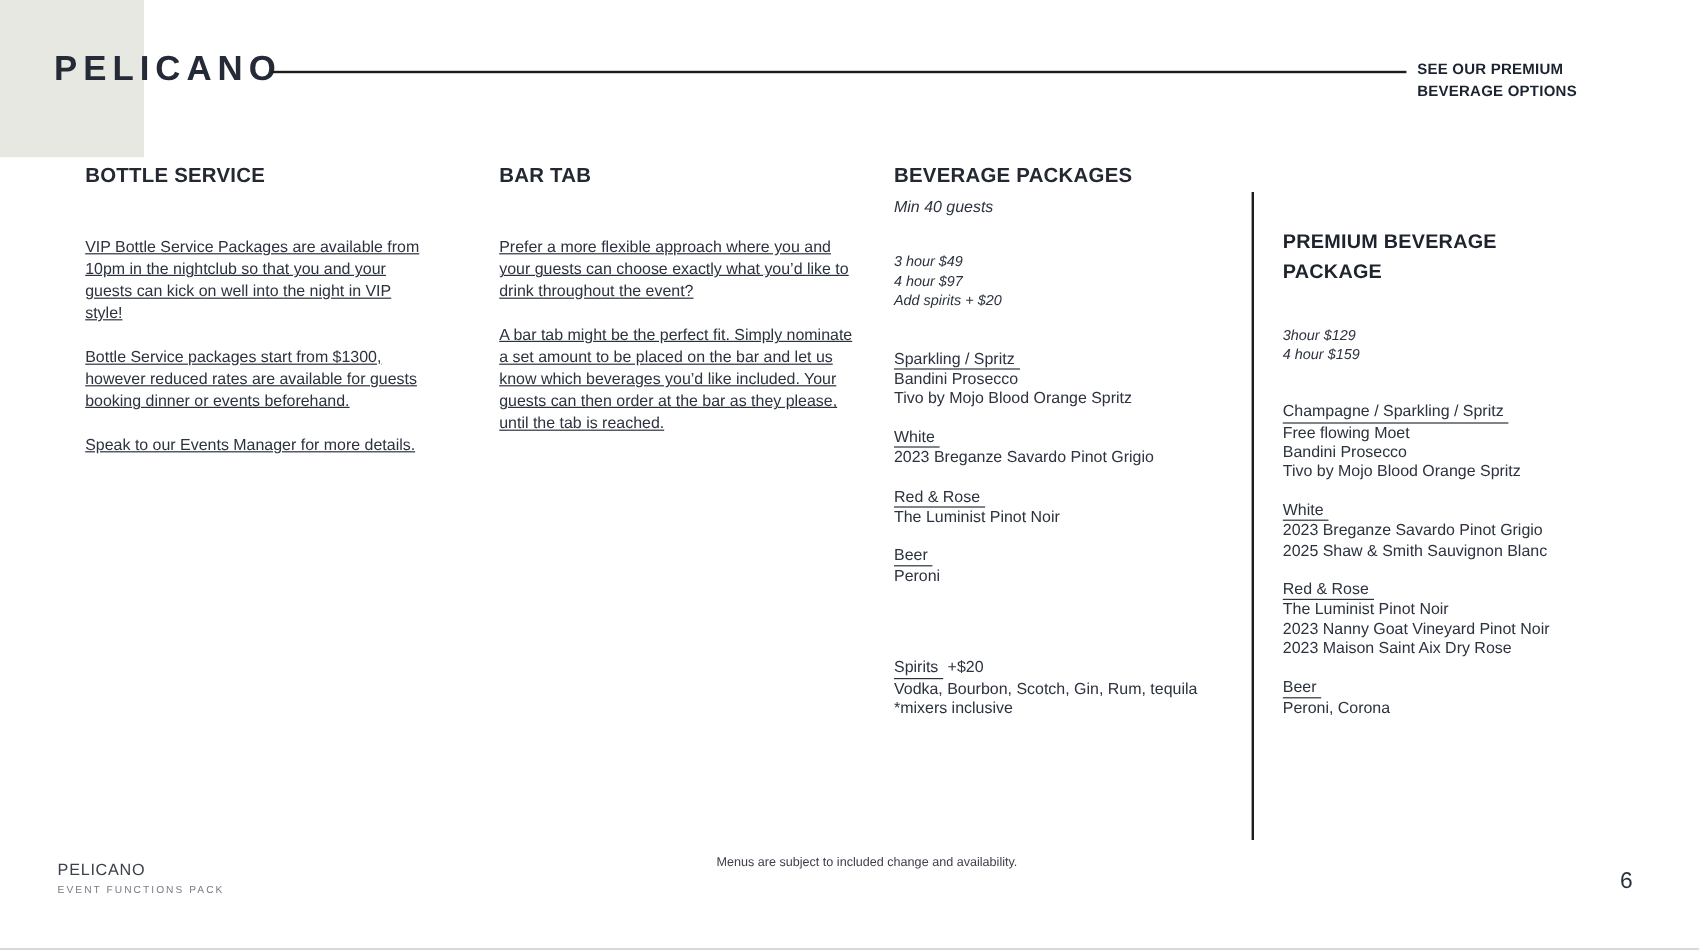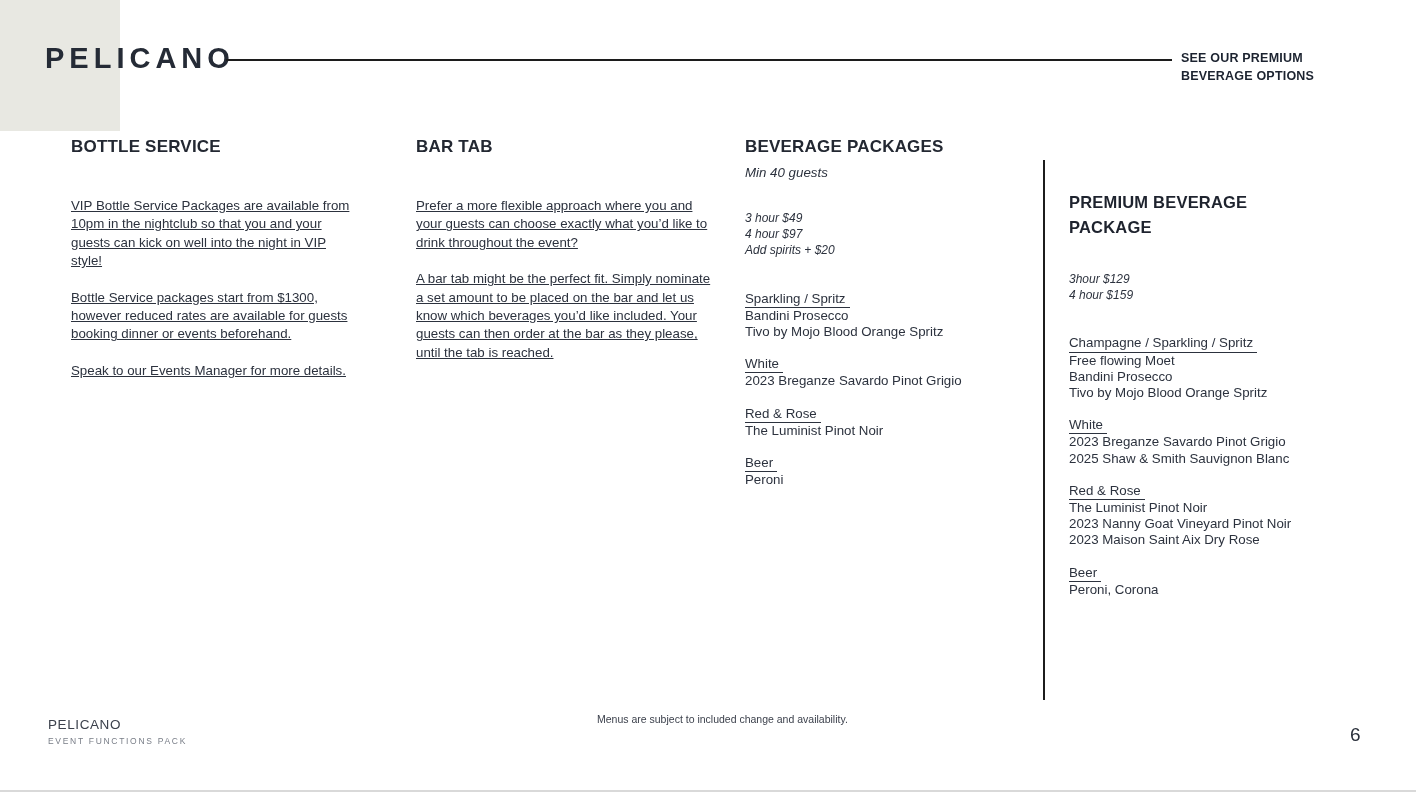--- a/index.html
+++ b/index.html
@@ -150,20 +150,28 @@
     <div class="group">
       <div class="group-head"><span class="u">Red &amp; Rose</span></div>
       <div>The Luminist Pinot Noir</div>
     </div>
 
     <div class="group">
       <div class="group-head"><span class="u">Beer</span></div>
       <div>Peroni</div>
     </div>
 
+    <div class="group group-spirits">
+      <div class="group-head">
+        <span class="u">Spirits</span>
+        <span>+$20</span>
+      </div>
+      <div>Vodka, Bourbon, Scotch, Gin, Rum, tequila</div>
+      <div>*mixers inclusive</div>
+    </div>
   </div>
 
   <div class="vertical-divider"></div>
 
   <div class="col col-premium">
     <div class="pkg-heading">PREMIUM BEVERAGE PACKAGE</div>
 
     <div class="pricing">
       <div>3hour $129</div>
       <div>4 hour $159</div>

